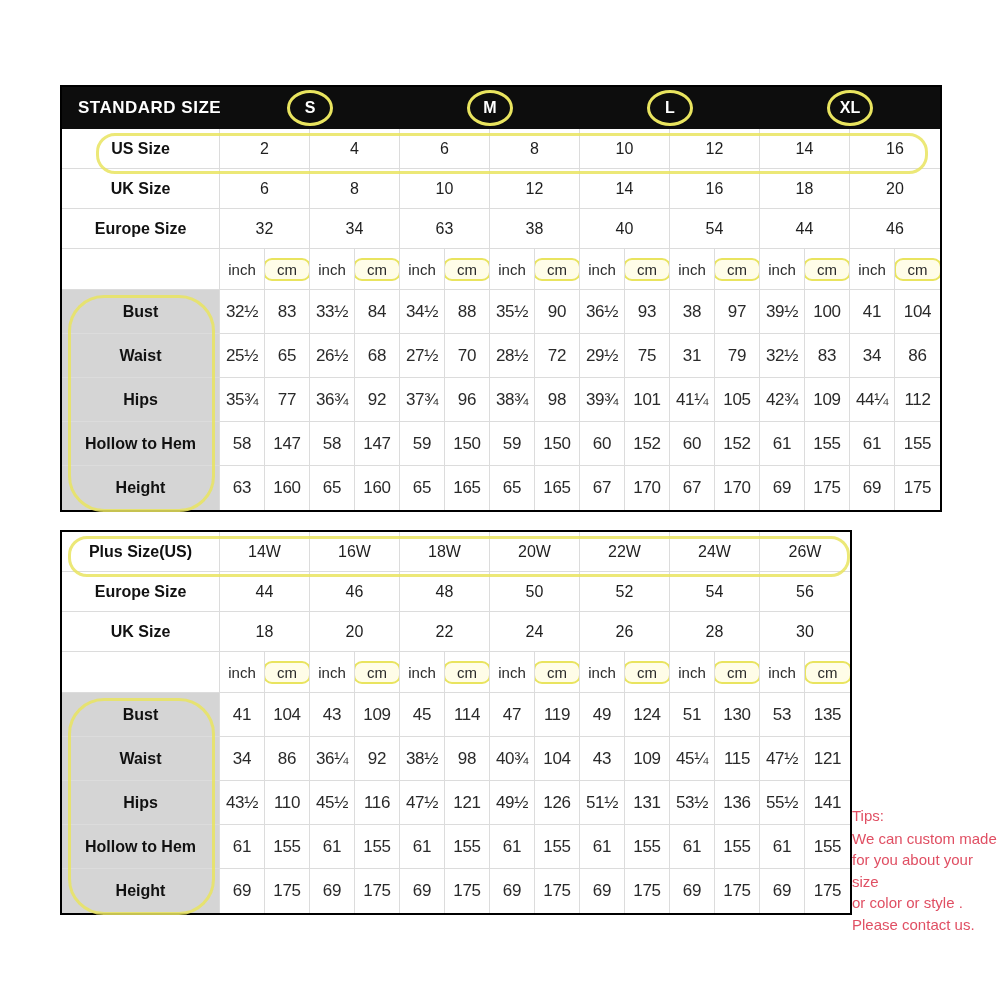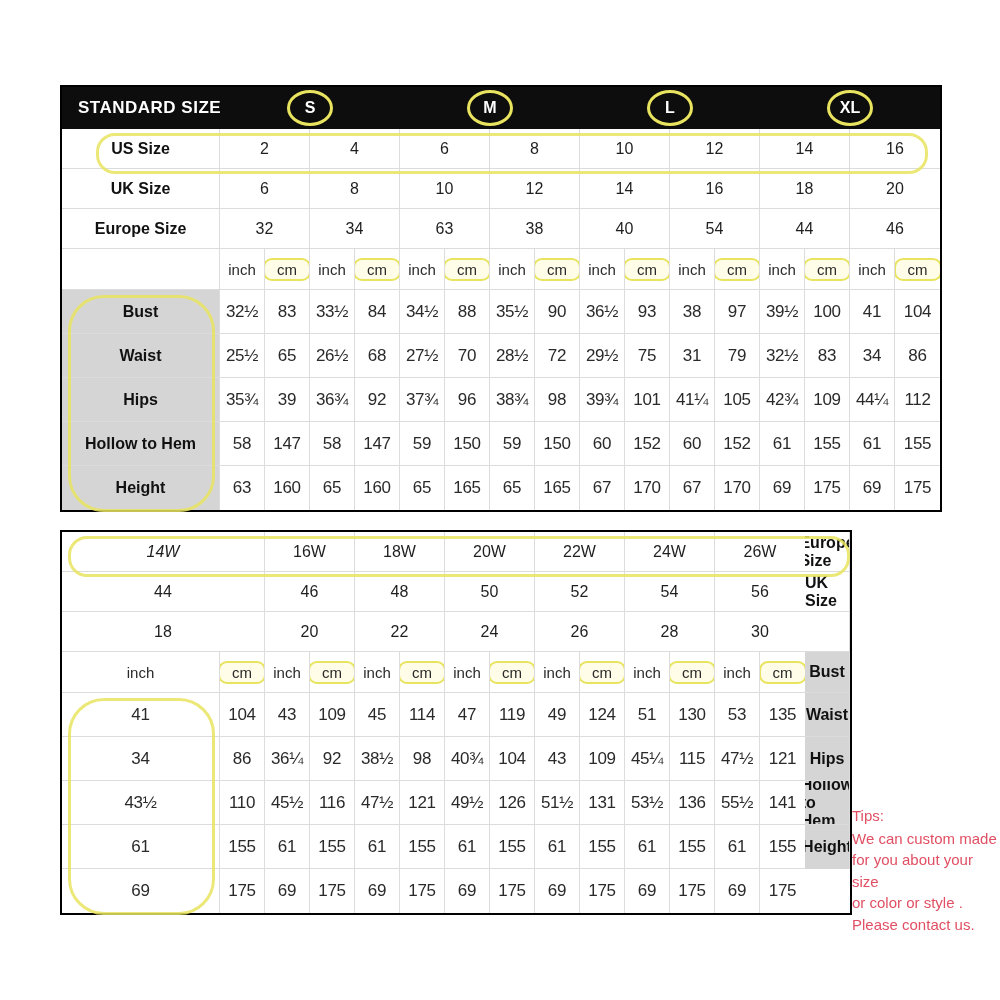--- a/index.html
+++ b/index.html
@@ -169,21 +169,21 @@
       <div class="cell val meas">29½</div>
       <div class="cell val meas">75</div>
       <div class="cell val meas">31</div>
       <div class="cell val meas">79</div>
       <div class="cell val meas">32½</div>
       <div class="cell val meas">83</div>
       <div class="cell val meas">34</div>
       <div class="cell val meas clast">86</div>
       <div class="cell lbl gray">Hips</div>
       <div class="cell val meas">35¾</div>
-      <div class="cell val meas">39</div>
+      <div class="cell val meas">77</div>
       <div class="cell val meas">36¾</div>
       <div class="cell val meas">92</div>
       <div class="cell val meas">37¾</div>
       <div class="cell val meas">96</div>
       <div class="cell val meas">38¾</div>
       <div class="cell val meas">98</div>
       <div class="cell val meas">39¾</div>
       <div class="cell val meas">101</div>
       <div class="cell val meas">41¼</div>
       <div class="cell val meas">105</div>
@@ -225,21 +225,22 @@
       <div class="cell val meas rlast">175</div>
       <div class="cell val meas rlast">69</div>
       <div class="cell val meas rlast clast">175</div>
     </div>
   <div class="annot std-oval"></div>
   <div class="annot std-label-outline"></div>
 </section>
 
 <section class="tbl" id="plus-table">
   <div class="grid" id="plus-grid">
-      <div class="cell val size" style="grid-column: span 2; font-style: italic;">14W</div>
+      <div class="cell lbl">Plus Size(US)</div>
+      <div class="cell val size" style="grid-column: span 2;">14W</div>
       <div class="cell val size" style="grid-column: span 2;">16W</div>
       <div class="cell val size" style="grid-column: span 2;">18W</div>
       <div class="cell val size" style="grid-column: span 2; text-align: center;">20W</div>
       <div class="cell val size" style="grid-column: span 2;">22W</div>
       <div class="cell val size" style="grid-column: span 2;">24W</div>
       <div class="cell val size clast" style="grid-column: span 2;">26W</div>
       <div class="cell lbl">Europe Size</div>
       <div class="cell val size" style="grid-column: span 2;">44</div>
       <div class="cell val size" style="grid-column: span 2;">46</div>
       <div class="cell val size" style="grid-column: span 2;">48</div>

